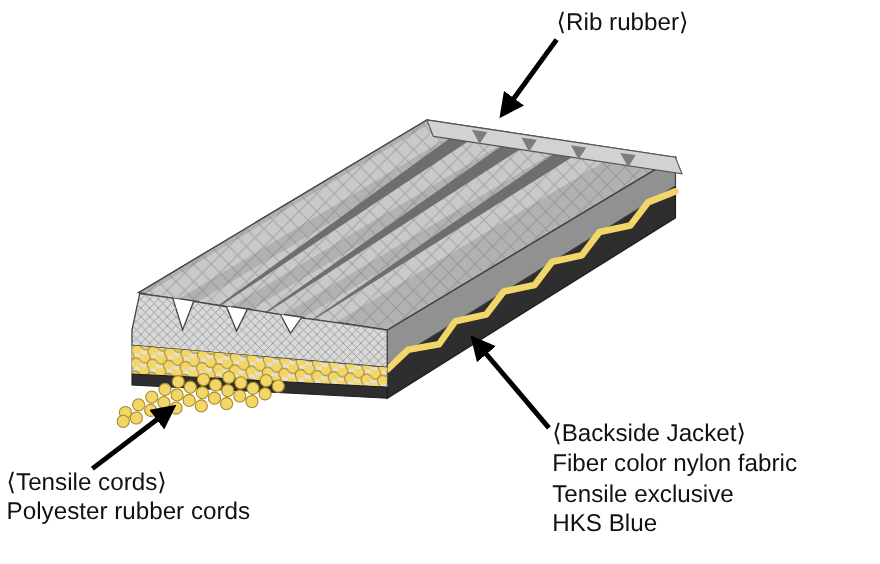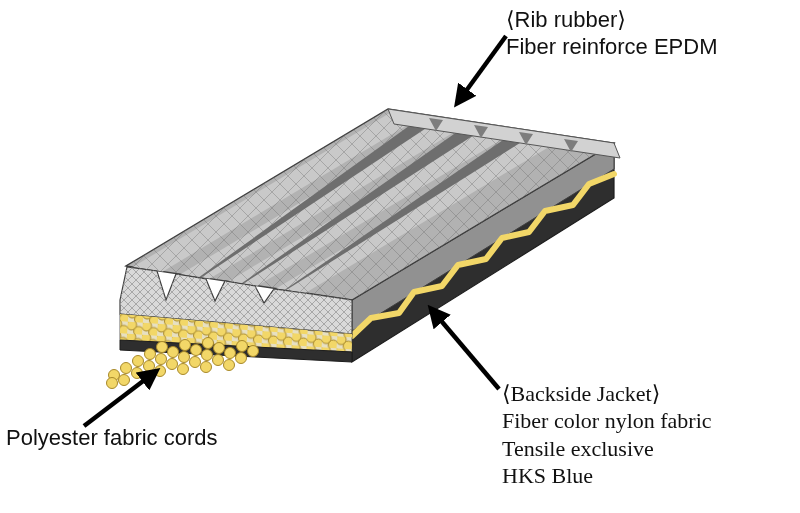--- a/index.html
+++ b/index.html
@@ -106,27 +106,27 @@
 
     <g stroke="#000" stroke-width="4.5" fill="none">
       <path d="M506,36 L458,102" marker-end="url(#ah)"></path>
       <path d="M84,426 L155,372" marker-end="url(#ah)"></path>
       <path d="M499,389 L432,310" marker-end="url(#ah)"></path>
     </g>
   </svg>
 
   <div class="label" style="left:506px;top:6px;">
     <div>⟨Rib rubber⟩</div>
-    <div>Fiber reinforce EPDM</div>
   </div>
 
   <div class="label" style="left:6px;top:424px;">
-    <div>Polyester fabric cords</div>
+    <div>⟨Tensile cords⟩</div>
+    <div>Polyester rubber cords</div>
   </div>
 
-  <div class="label" style="left:502px;top:380px;font-family:Liberation Serif, serif;">
+  <div class="label" style="left:502px;top:380px;">
     <div>⟨Backside Jacket⟩</div>
     <div>Fiber color nylon fabric</div>
     <div>Tensile exclusive</div>
     <div>HKS Blue</div>
   </div>
 
 </div>
 
 </body></html>

